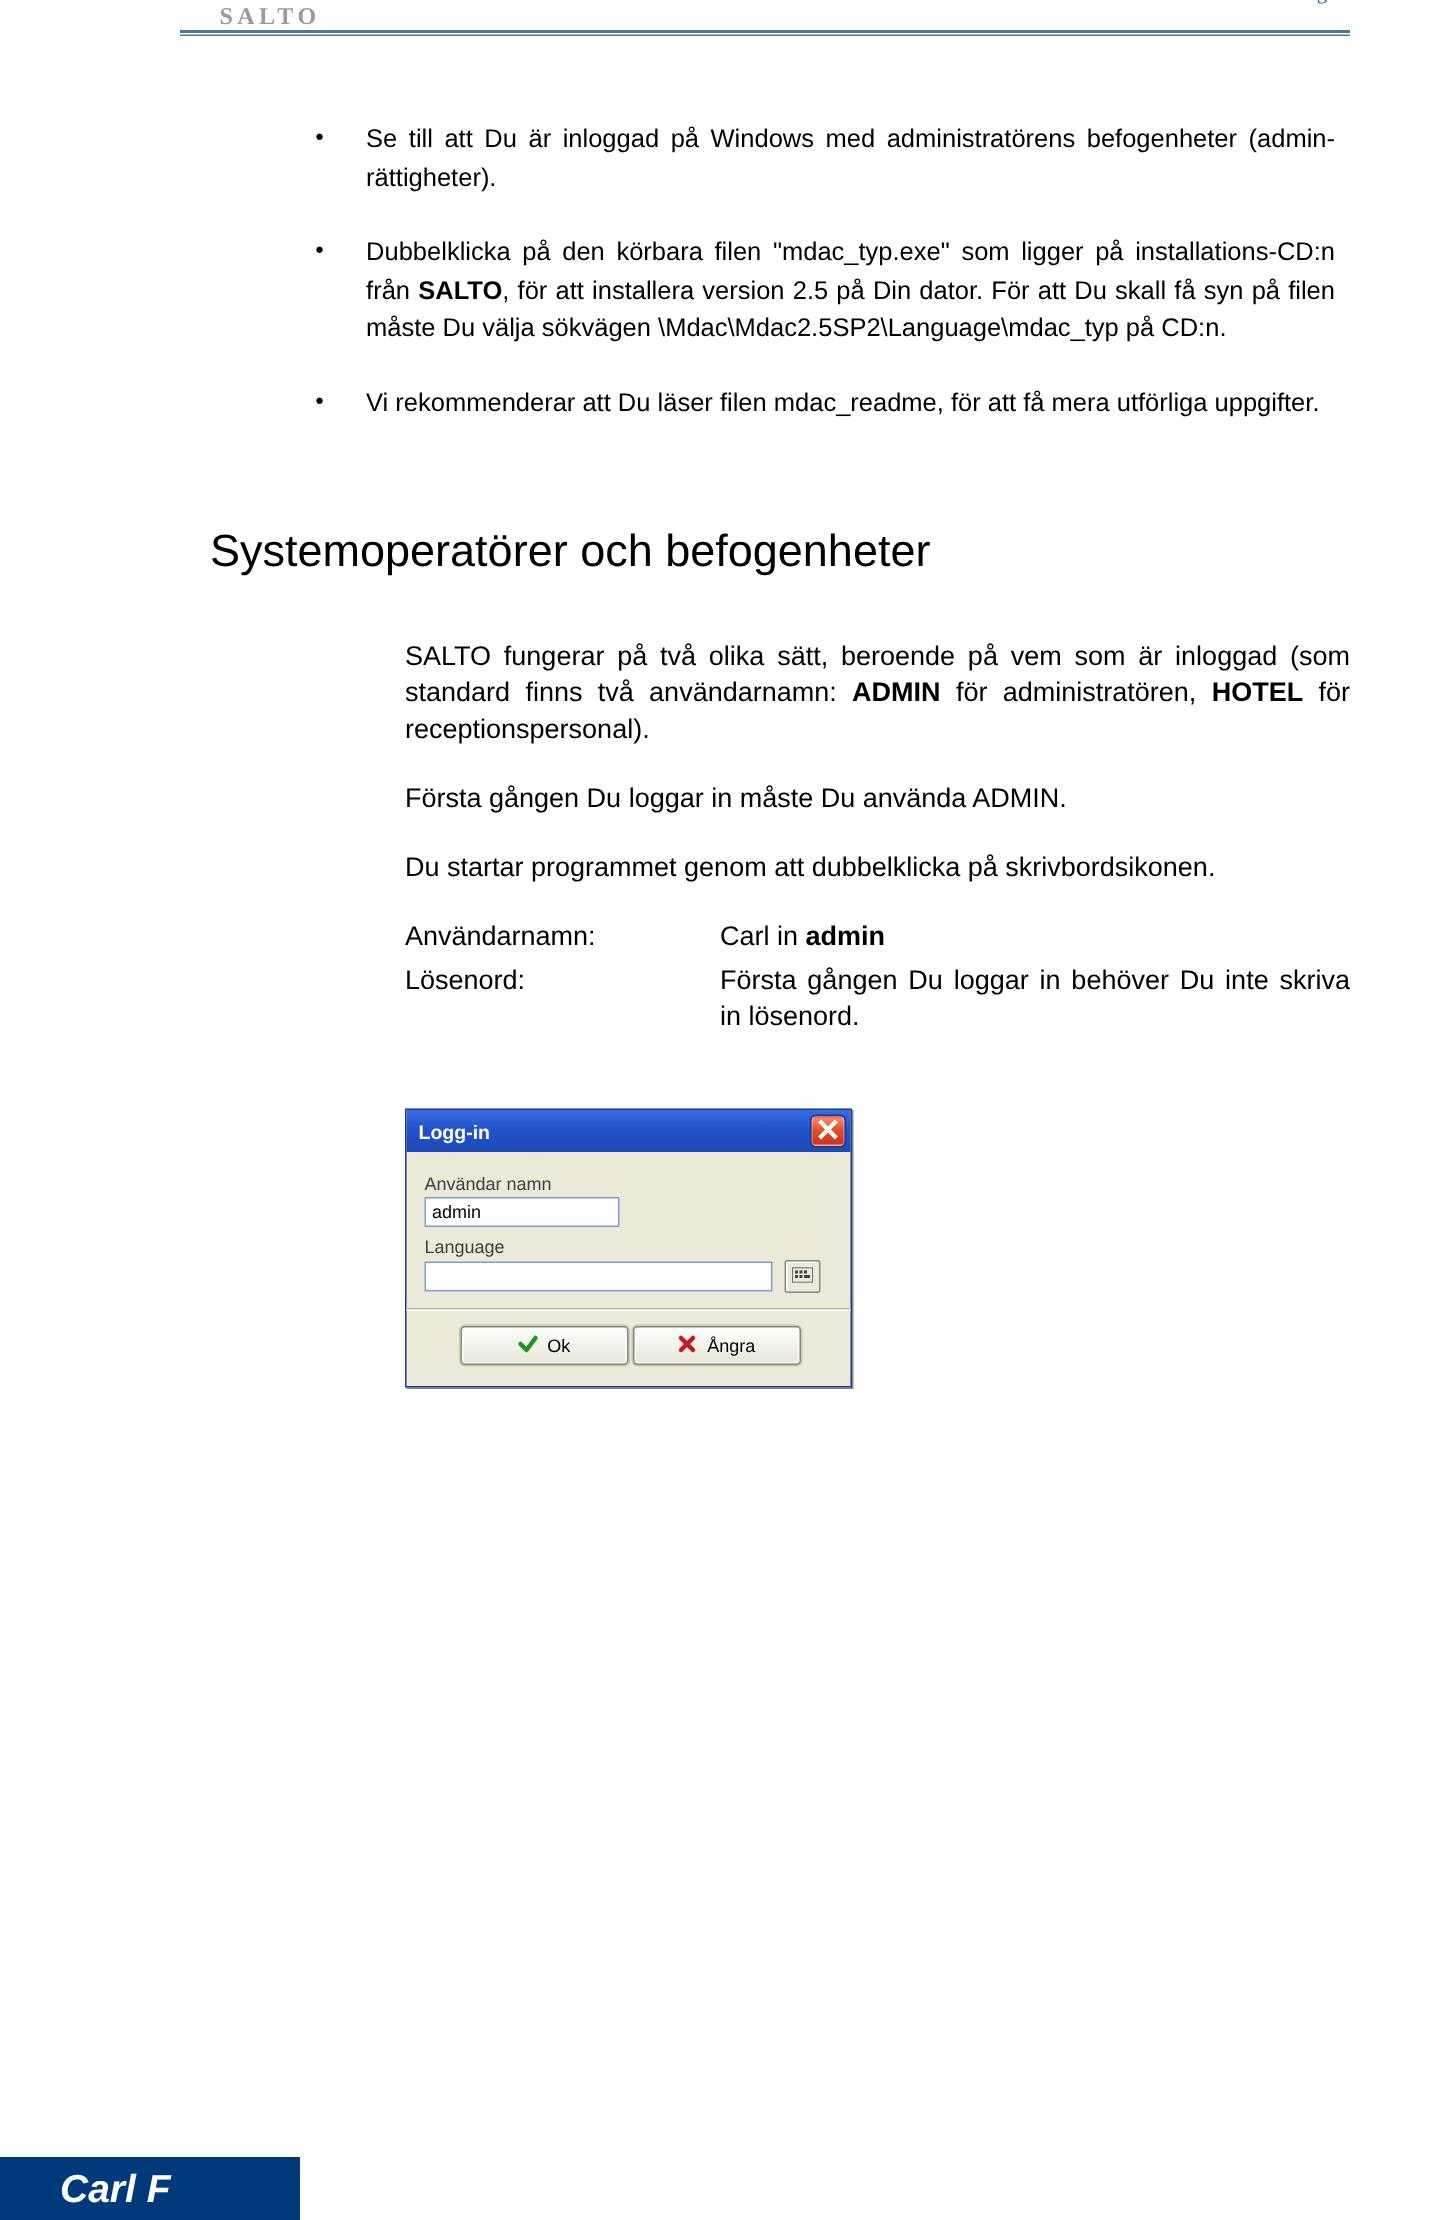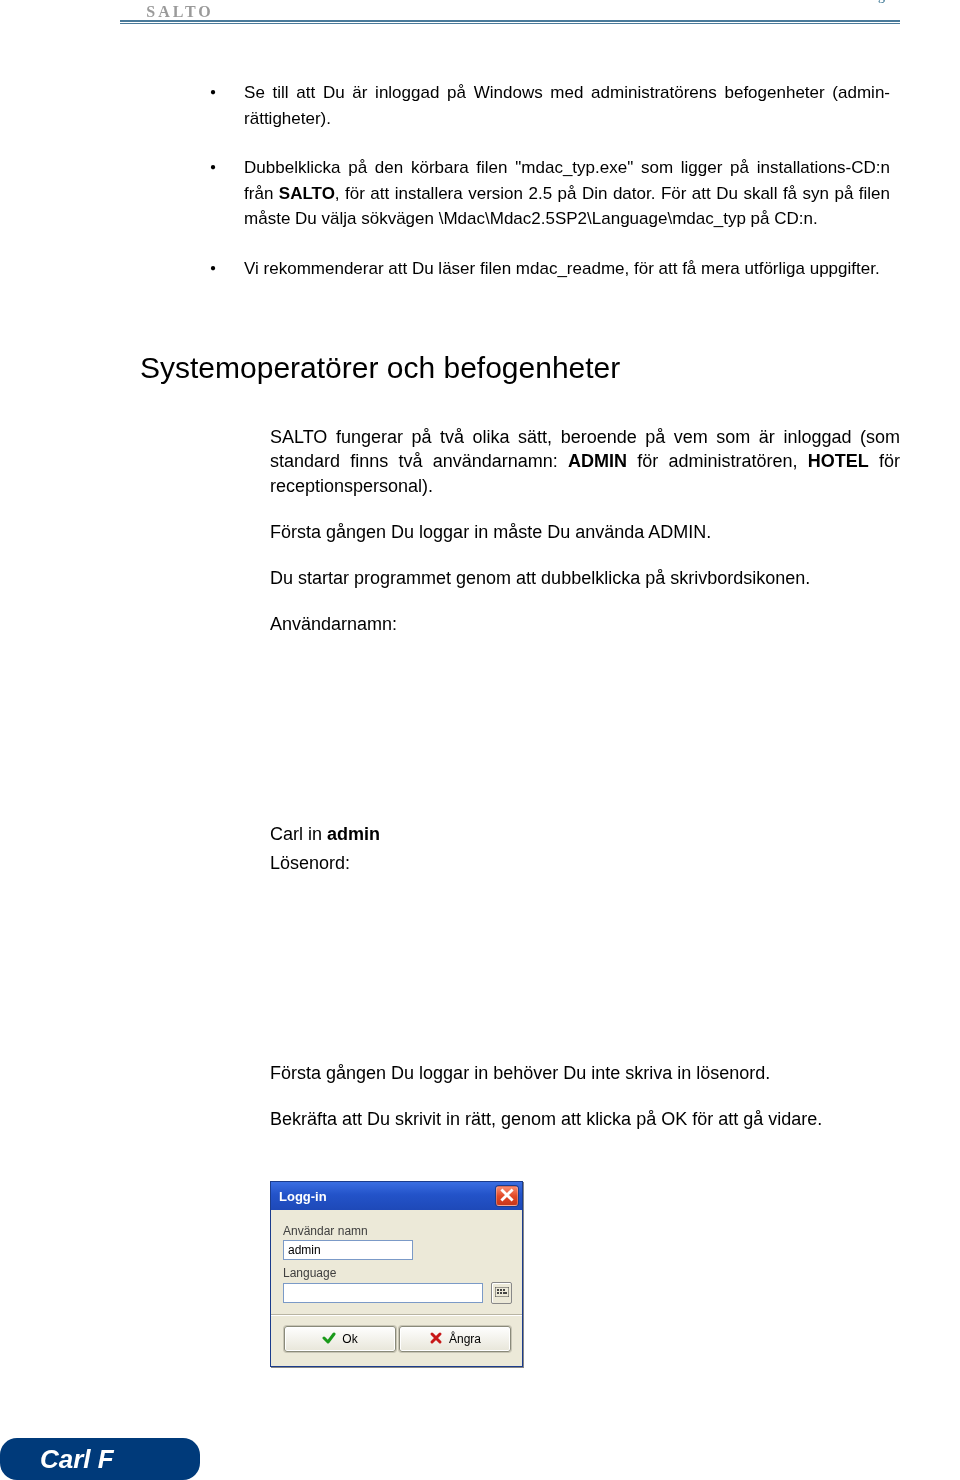--- a/index.html
+++ b/index.html
@@ -101,31 +101,30 @@
     text-align: justify;
     margin-bottom: 22px;
   }
   .para-left { text-align: left; }
   .two-col {
     margin-left: 130px;
     display: flex;
     font-size: 18px;
     line-height: 1.35;
     margin-bottom: 4px;
-    flex-direction: column;
   }
   .two-col .lab { width: 210px; flex: 0 0 210px; }
   .two-col .val { flex: 1; text-align: justify; }
 
   
   .dialog-wrap {
     margin: 50px 0 0 130px;
   }
   .dialog {
-    width: 253px;
+    width: 298px;
     border: 1px solid #1b3c8c;
     box-shadow: 1px 1px 0 #888;
     font-family: Tahoma, Arial, sans-serif;
     font-size: 12px;
     background: #ece9d8;
   }
   .dlg-titlebar {
     height: 28px;
     background: linear-gradient(to bottom, #3a6ee2 0%, #2353c9 45%, #1e49b8 100%);
     display: flex;
@@ -205,21 +204,20 @@
   .ico-sz { width: 14px; height: 14px; display:inline-block; }
 
   
   .footer-brand {
     position: absolute;
     left: 0; bottom: 0;
     width: 200px; height: 42px;
     background: #003a7a;
     display: flex; align-items: center;
     padding-left: 40px;
-    border-radius: 17px;
   }
   .footer-brand span {
     color: #fff;
     font-family: Arial, Helvetica, sans-serif;
     font-weight: 900;
     font-size: 26px;
     font-style: italic;
     letter-spacing: 0;
   }
 </style>
@@ -270,21 +268,20 @@
       <div class="lab">Användarnamn:</div>
       <div class="val">
         <span>Carl in </span><span class="bold">admin</span>
       </div>
     </div>
     <div class="two-col" style="margin-bottom:22px">
       <div class="lab">Lösenord:</div>
       <div class="val">Första gången Du loggar in behöver Du inte skriva in lösenord.</div>
     </div>
 
-    <div class="para para-left">Bekräfta att Du skrivit in rätt, genom att klicka på OK för att gå vidare.</div>
 
     <div class="dialog-wrap">
       <div class="dialog">
         <div class="dlg-titlebar">
           <span>Logg-in</span>
           <div class="dlg-close">
             <span>
               <svg class="ico-sz" viewBox="0 0 10 10">
                   <path d="M1 1 L9 9 M9 1 L1 9" stroke="#fff" stroke-width="2" fill="none"></path>
                 </svg>

